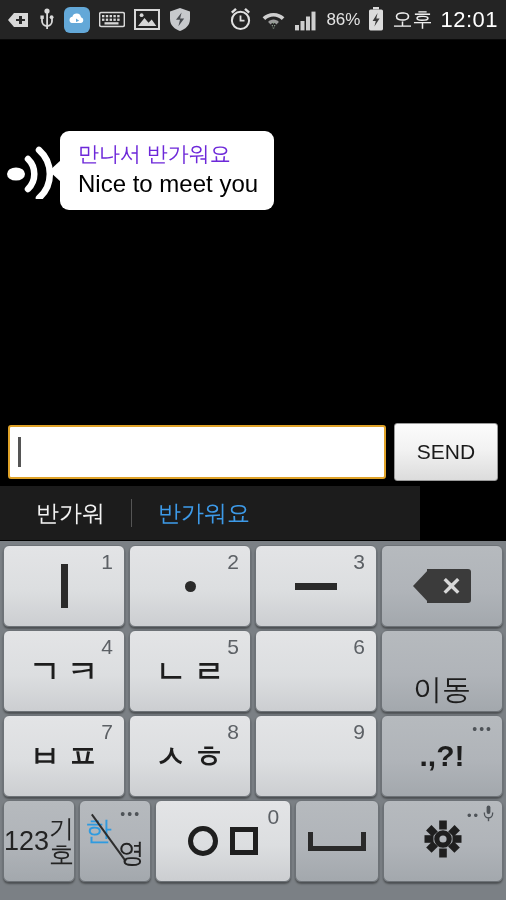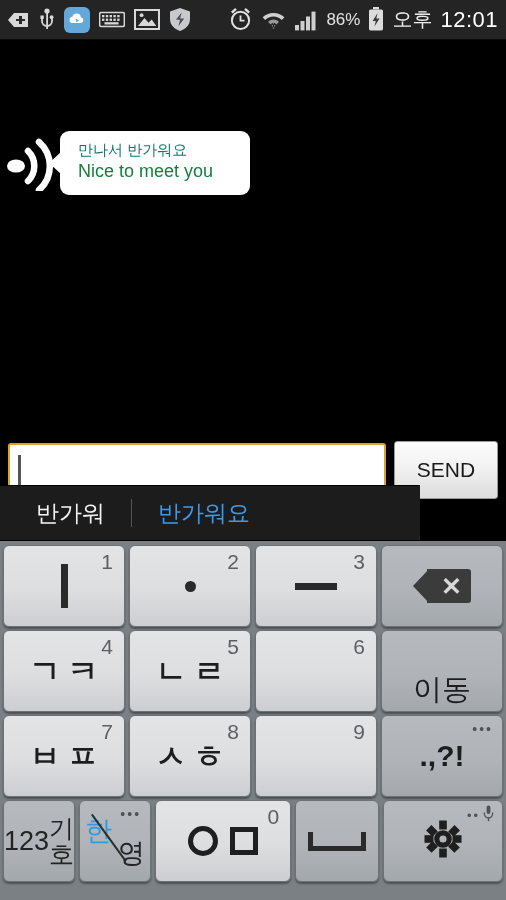--- a/index.html
+++ b/index.html
@@ -46,31 +46,31 @@
     border-top: 11px solid transparent;
     border-bottom: 11px solid transparent;
     border-right: 12px solid #fff;
   }
   .bubble {
     background: #fff; border-radius: 9px;
     padding: 9px 16px 11px 18px;
     min-width: 190px;
   }
   .bubble .line1 {
-    color: #0f766e; font-size: 15px; line-height: 1.32;
+    color: #6d28d9; font-size: 21px; line-height: 1.32;
     white-space: nowrap;
   }
   .bubble .line2 {
-    color: #15803d; font-size: 18px; line-height: 1.32;
+    color: #000000; font-size: 24px; line-height: 1.32;
     white-space: nowrap;
   }
 
   
   .input-row {
-    position: absolute; top: 436px; left: 0;
+    position: absolute; top: 418px; left: 0;
     width: 506px; height: 67px;
     background: #000;
     display: flex; align-items: center;
     padding: 0 8px;
     gap: 8px;
   }
   .text-input {
     position: relative;
     flex: 1; height: 54px;
     background: #fff;

